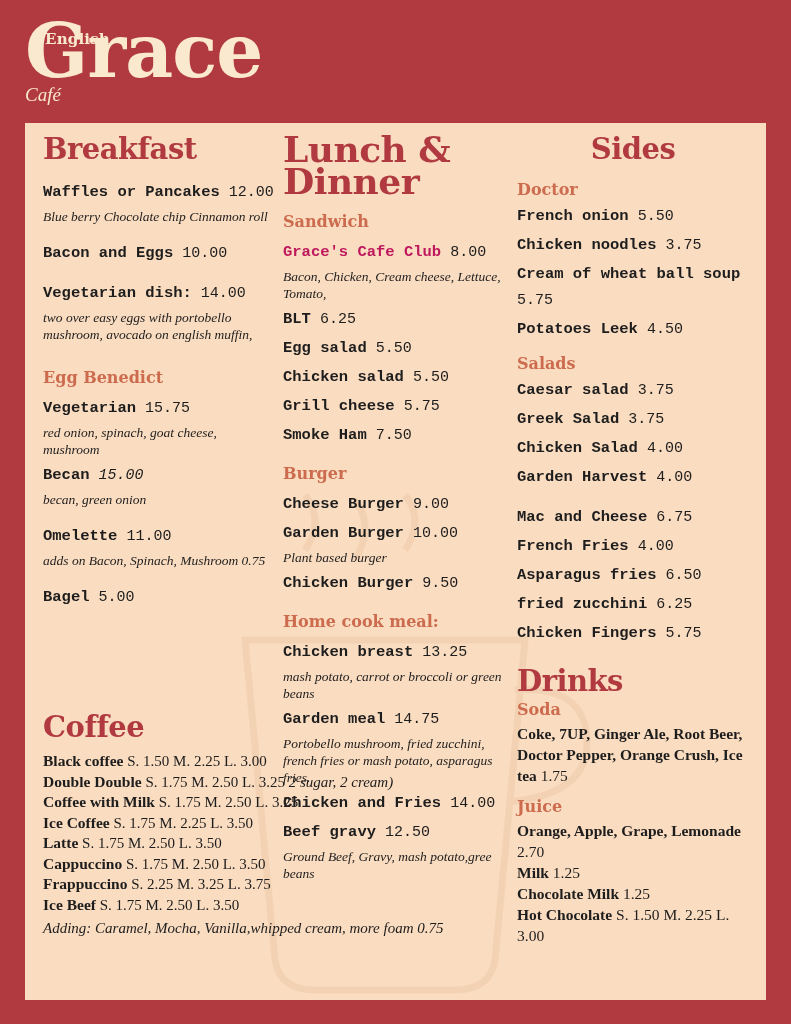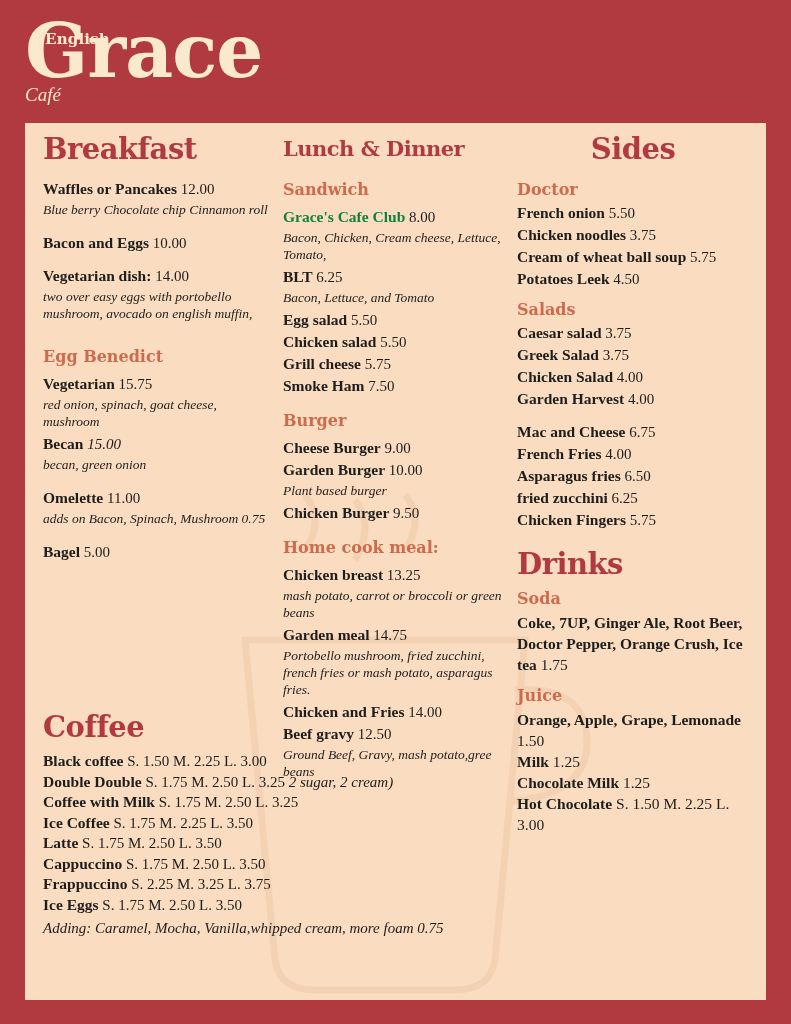--- a/index.html
+++ b/index.html
@@ -98,41 +98,41 @@
   .col-title {
     color: #b03a3f;
     font-family: "DejaVu Serif", serif;
     font-weight: bold;
     font-size: 29px;
     line-height: 32px;
     margin: 10px 0 14px 0;
     letter-spacing: -.5px;
   }
   .col-title.center { text-align: center; }
-  .col-title.small { font-size: 21px; }
+  .col-title.small { font-size: 36px; }
 
   .sec-title {
     color: #cc6b4e;
     font-family: "DejaVu Serif", serif;
     font-weight: bold;
     font-size: 16px;
     line-height: 22px;
     margin: 14px 0 6px 0;
   }
   .sec-title.sm {
     font-size: 16px;
     margin: 10px 0 2px 0;
   }
 
   .item {
     margin: 0 0 2px 0;
     color: #1d1d1d;
     font-size: 15px;
-    line-height: 19px;
-    font-family: Liberation Serif, serif;
+    line-height: 26px;
+    font-family: Liberation Mono, monospace;
   }
   .item .nm {
     font-weight: bold;
     font-size: 15.5px;
   }
   .item .pr { font-weight: normal; }
   .item .pr-it { font-style: italic; text-align: right; }
   .desc {
     font-style: italic;
     font-size: 13.5px;
@@ -242,30 +242,29 @@
           <span class="pr">5.00</span>
         </div>
       </div>
 
       <div class="col col-lunch">
         <div class="col-title small">Lunch &amp; Dinner</div>
 
         <div class="sec-title">Sandwich</div>
 
         <div class="item">
-          <span class="nm" style="color:#15803d">Grace's Cafe Club</span>
+          <span class="nm" style="color:#be185d">Grace's Cafe Club</span>
           <span class="pr">8.00</span>
         </div>
         <div class="desc">Bacon, Chicken, Cream cheese, Lettuce, Tomato,</div>
 
         <div class="item">
           <span class="nm">BLT</span>
           <span class="pr">6.25</span>
         </div>
-        <div class="desc">Bacon, Lettuce, and Tomato</div>
 
         <div class="item">
           <span class="nm">Egg salad</span>
           <span class="pr">5.50</span>
         </div>
         <div class="item">
           <span class="nm">Chicken salad</span>
           <span class="pr">5.50</span>
         </div>
         <div class="item">
@@ -371,30 +370,30 @@
           <span class="nm">fried zucchini</span>
           <span class="pr">6.25</span>
         </div>
         <div class="item">
           <span class="nm">Chicken Fingers</span>
           <span class="pr">5.75</span>
         </div>
 
         <div class="col-title" style="margin-top:18px;margin-bottom:2px">Drinks</div>
 
-        <div class="sec-title sm" style="margin-top:8px">Soda</div>
+        <div class="sec-title sm" style="margin-top:2px">Soda</div>
         <div class="drinks-line">
           <span>Coke, 7UP, Ginger Ale, Root Beer, Doctor Pepper, Orange Crush, Ice tea</span>
           <span class="pr">1.75</span>
         </div>
 
         <div class="sec-title sm">Juice</div>
         <div class="drinks-line">
           <span>Orange, Apple, Grape, Lemonade</span>
-          <span class="pr">1.50</span>
+          <span class="pr">2.70</span>
         </div>
         <div class="drinks-line">
           <span>Milk</span>
           <span class="pr">1.25</span>
         </div>
         <div class="drinks-line">
           <span>Chocolate Milk</span>
           <span class="pr">1.25</span>
         </div>
         <div class="drinks-line">
@@ -429,21 +428,21 @@
           </div>
           <div class="coffee-line">
             <span class="nm">Cappuccino</span>
             <span>S. 1.75 M. 2.50 L. 3.50</span>
           </div>
           <div class="coffee-line">
             <span class="nm">Frappuccino</span>
             <span>S. 2.25 M. 3.25 L. 3.75</span>
           </div>
           <div class="coffee-line">
-            <span class="nm">Ice Eggs</span>
+            <span class="nm">Ice Beef</span>
             <span>S. 1.75 M. 2.50 L. 3.50</span>
           </div>
           <div class="coffee-line coffee-note">Adding: Caramel, Mocha, Vanilla,whipped cream, more foam 0.75</div>
         </div>
       </div>
 
     </div>
   </div>
 </div>
 

